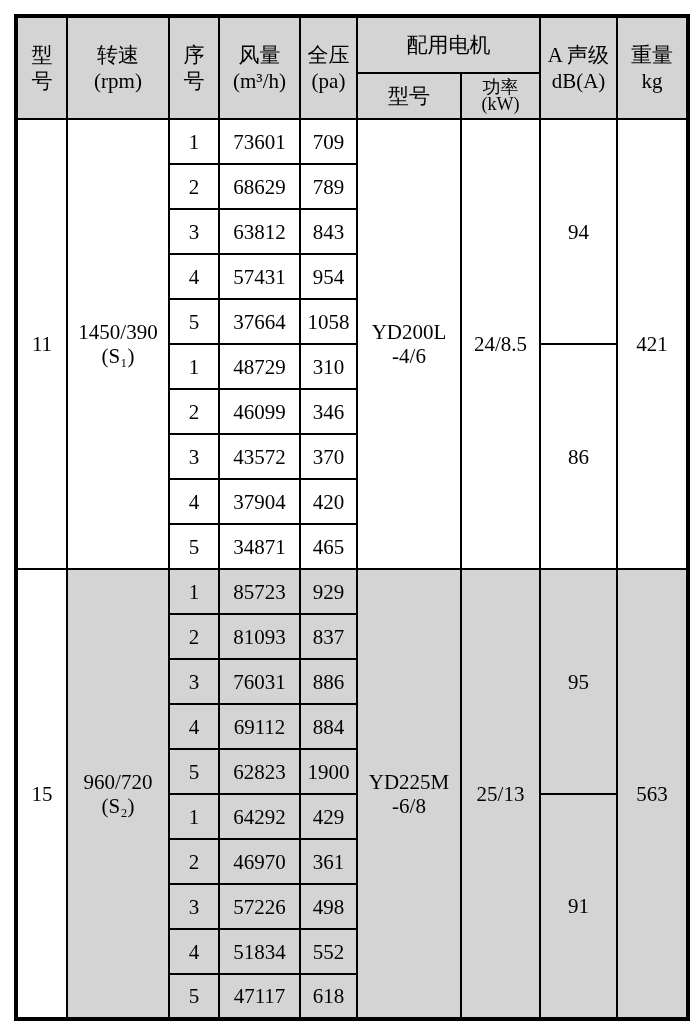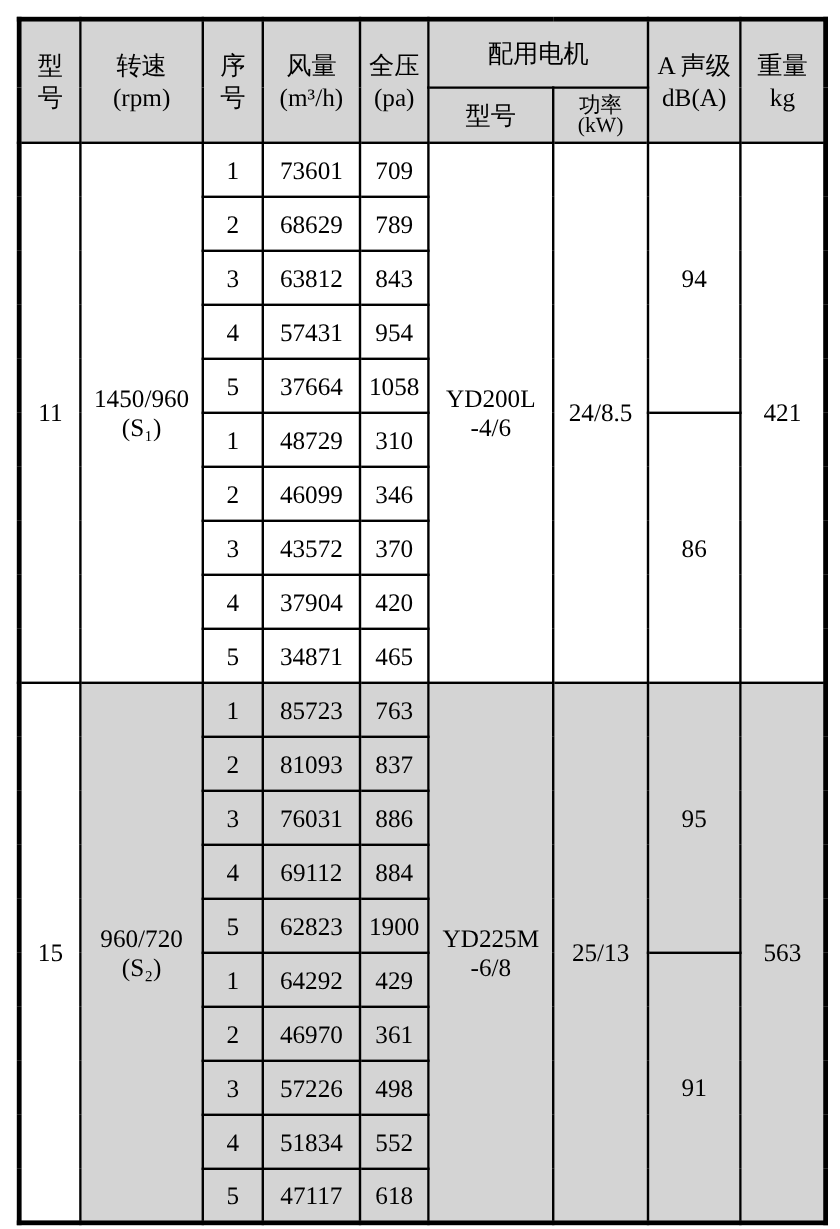--- a/index.html
+++ b/index.html
@@ -88,21 +88,21 @@
     <th>型号</th>
     <th class="small">
       <span class="ln">功率</span>
       <span class="ln">(kW)</span>
     </th>
   </tr>
 
   <tr class="dr">
     <td rowspan="10">11</td>
     <td rowspan="10">
-      <span class="lns">1450/960</span>
+      <span class="lns">1450/390</span>
       <span class="lns">(S₁)</span>
     </td>
     <td>1</td>
     <td>73601</td>
     <td>709</td>
     <td rowspan="10">
       <span class="lns">YD200L</span>
       <span class="lns">-4/6</span>
     </td>
     <td rowspan="10">24/8.5</td>
@@ -157,21 +157,21 @@
   </tr>
 
   <tr class="dr">
     <td rowspan="10">15</td>
     <td rowspan="10" class="sh">
       <span class="lns">960/720</span>
       <span class="lns">(S₂)</span>
     </td>
     <td class="sh">1</td>
     <td class="sh">85723</td>
-    <td class="sh">763</td>
+    <td class="sh">929</td>
     <td rowspan="10" class="sh">
       <span class="lns">YD225M</span>
       <span class="lns">-6/8</span>
     </td>
     <td rowspan="10" class="sh">25/13</td>
     <td rowspan="5" class="sh">95</td>
     <td rowspan="10" class="sh">563</td>
   </tr>
   <tr class="dr">
     <td class="sh">2</td>

